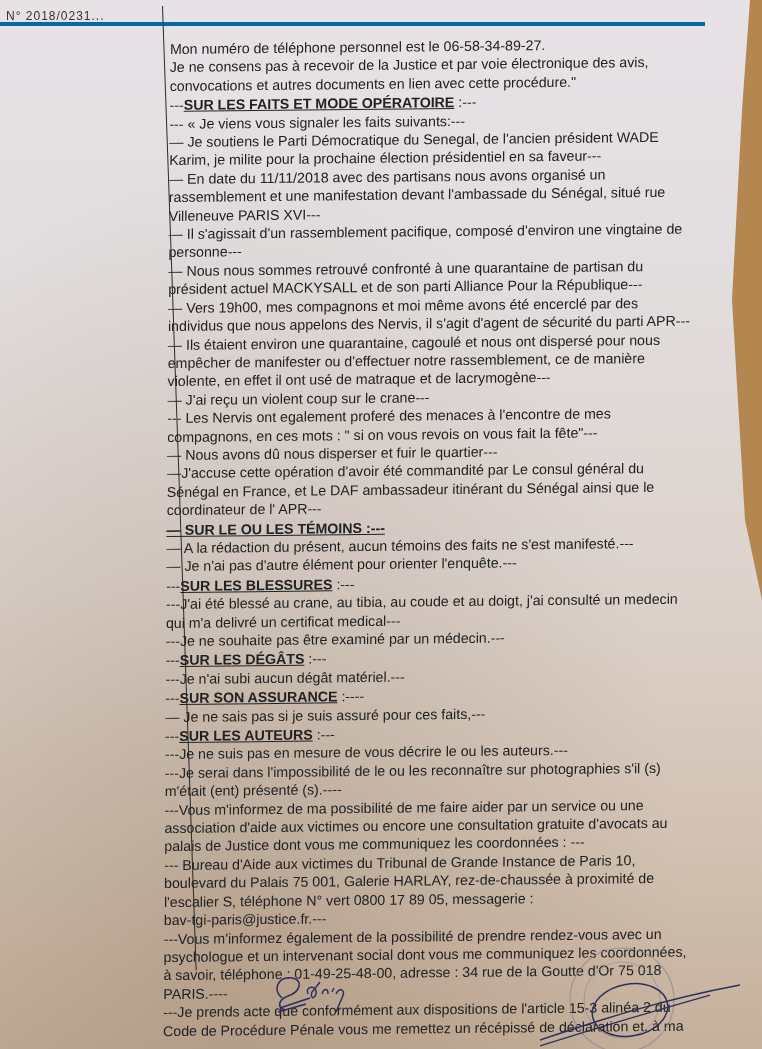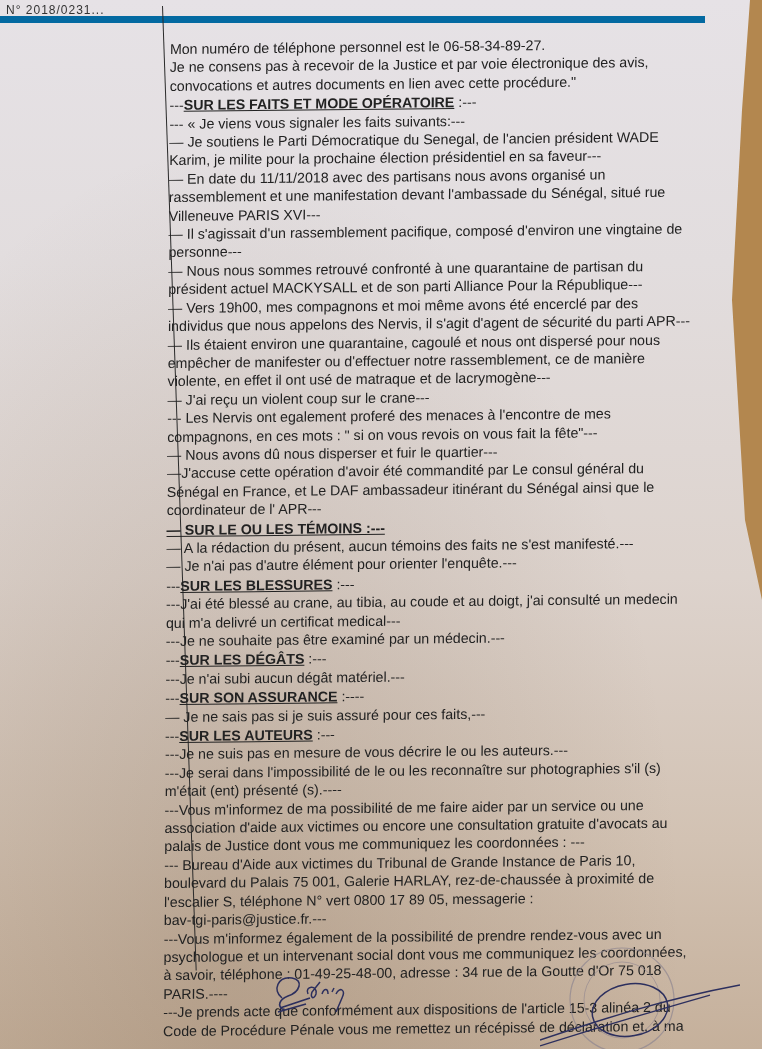--- a/index.html
+++ b/index.html
@@ -12,22 +12,22 @@
     position: absolute; left: 0; top: 0; width: 762px; height: 1049px;
     background: linear-gradient(180deg, #e6e2e6 0%, #e2ddde 25%, #ddd3cd 55%, #d2c2b3 80%, #c5b09b 100%);
     clip-path: polygon(0 0, 750px 0, 742px 110px, 732px 300px, 745px 520px, 762px 600px, 762px 1049px, 0 1049px);
   }
   .shade {
     position: absolute; left: 0; top: 0; width: 762px; height: 1049px;
     background: radial-gradient(ellipse at 30% 90%, rgba(120,95,70,0.25), rgba(0,0,0,0) 60%);
     pointer-events: none;
   }
   .top-strip {
-    position: absolute; left: 0; top: 10px; width: 705px; height: 6px;
-    border-bottom: 7px solid #0369a1;
+    position: absolute; left: 0; top: 16px; width: 705px; height: 6px;
+    border-bottom: 4px solid #0369a1;
   }
   .ref-num {
     position: absolute; left: 6px; top: -7px; font-size: 12px; color: #333;
     letter-spacing: 1px;
   }
   .margin-rule {
     position: absolute; left: 162px; top: 6px; width: 1.3px; height: 965px;
     background: #2a2a2a; transform-origin: top left; transform: rotate(-2deg);
   }
   .content {

